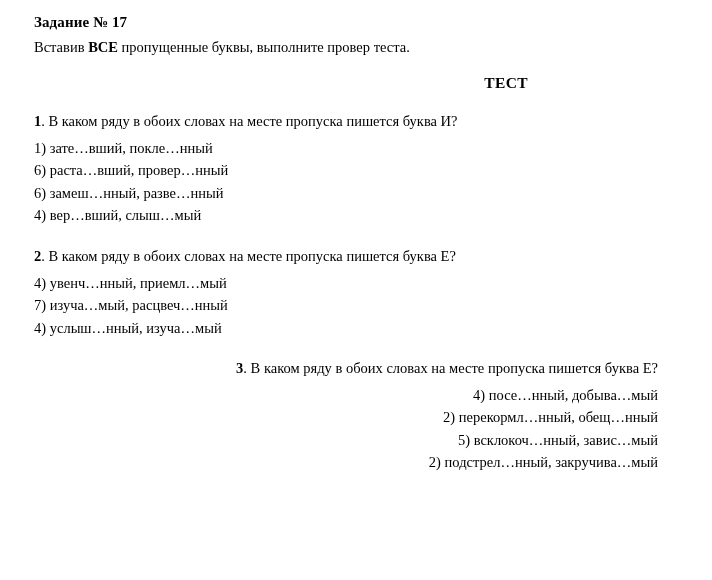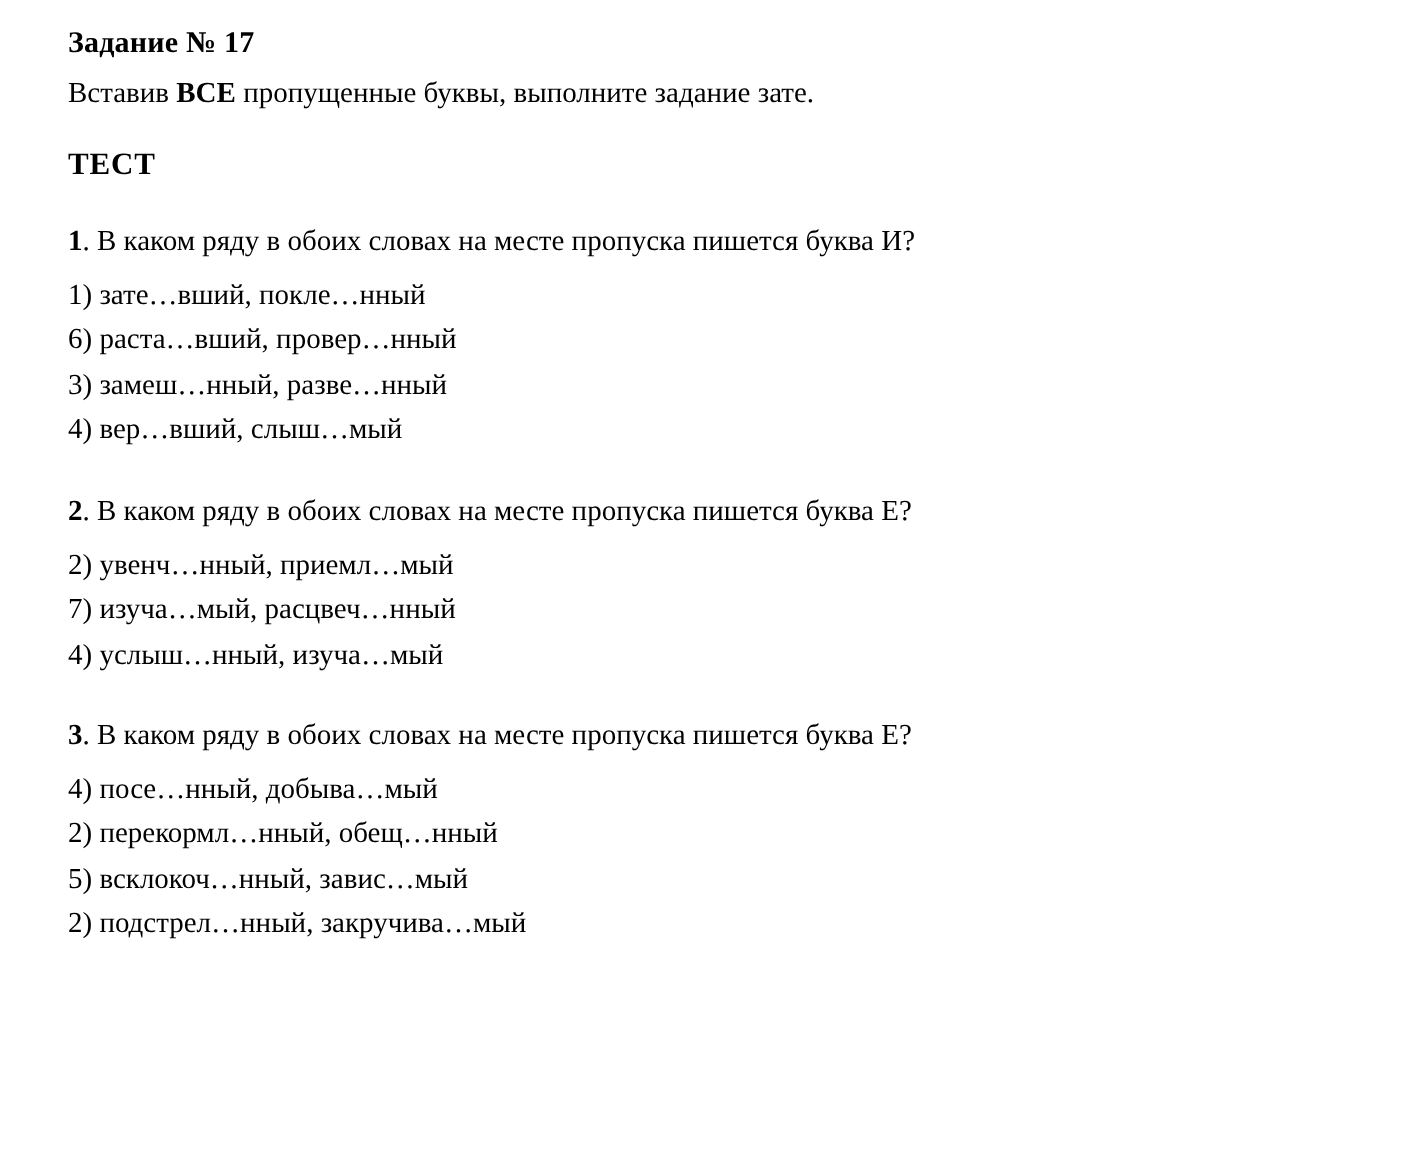--- a/index.html
+++ b/index.html
@@ -31,30 +31,31 @@
     font-size: 14.5px;
     margin: 0 0 18px 0;
     line-height: 1.25;
   }
   .instruction .bold {
     font-weight: bold;
   }
   .test-heading {
     font-size: 15.5px;
     font-weight: bold;
-    text-align: left;
+    text-align: right;
     margin: 0 0 20px 0;
     padding-right: 130px;
     letter-spacing: 0.4px;
   }
   .question-block {
     margin-bottom: 20px;
   }
   .question-block:last-child {
     margin-bottom: 0;
+    text-align: right;
   }
   .question-stem {
     font-size: 14.5px;
     margin: 0 0 6px 0;
     line-height: 1.3;
   }
   .question-stem .qnum {
     font-weight: bold;
   }
   .option {
@@ -64,35 +65,35 @@
     white-space: pre;
   }
 </style>
 </head>
 <body>
 
 <div class="page">
 
   <h1 class="task-title">Задание № 17</h1>
 
-  <p class="instruction"><span>Вставив </span><span class="bold">ВСЕ</span><span> пропущенные буквы, выполните задание затe.</span></p>
+  <p class="instruction"><span>Вставив </span><span class="bold">ВСЕ</span><span> пропущенные буквы, выполните провер теста.</span></p>
 
   <div class="test-heading">ТЕСТ</div>
 
   <div class="question-block">
     <p class="question-stem"><span class="qnum">1</span><span>. В каком ряду в обоих словах на месте пропуска пишется буква И?</span></p>
     <p class="option">1) затe…вший, покле…нный</p>
     <p class="option">6) раста…вший, провер…нный</p>
-    <p class="option">3) замеш…нный, разве…нный</p>
+    <p class="option">6) замеш…нный, разве…нный</p>
     <p class="option">4) вер…вший, слыш…мый</p>
   </div>
 
   <div class="question-block">
     <p class="question-stem"><span class="qnum">2</span><span>. В каком ряду в обоих словах на месте пропуска пишется буква Е?</span></p>
-    <p class="option">2) увенч…нный, приемл…мый</p>
+    <p class="option">4) увенч…нный, приемл…мый</p>
     <p class="option">7) изуча…мый, расцвеч…нный</p>
     <p class="option">4) услыш…нный, изуча…мый</p>
   </div>
 
   <div class="question-block">
     <p class="question-stem"><span class="qnum">3</span><span>. В каком ряду в обоих словах на месте пропуска пишется буква Е?</span></p>
     <p class="option">4) посе…нный, добыва…мый</p>
     <p class="option">2) перекормл…нный, обещ…нный</p>
     <p class="option">5) всклокоч…нный, завис…мый</p>
     <p class="option">2) подстрел…нный, закручива…мый</p>

